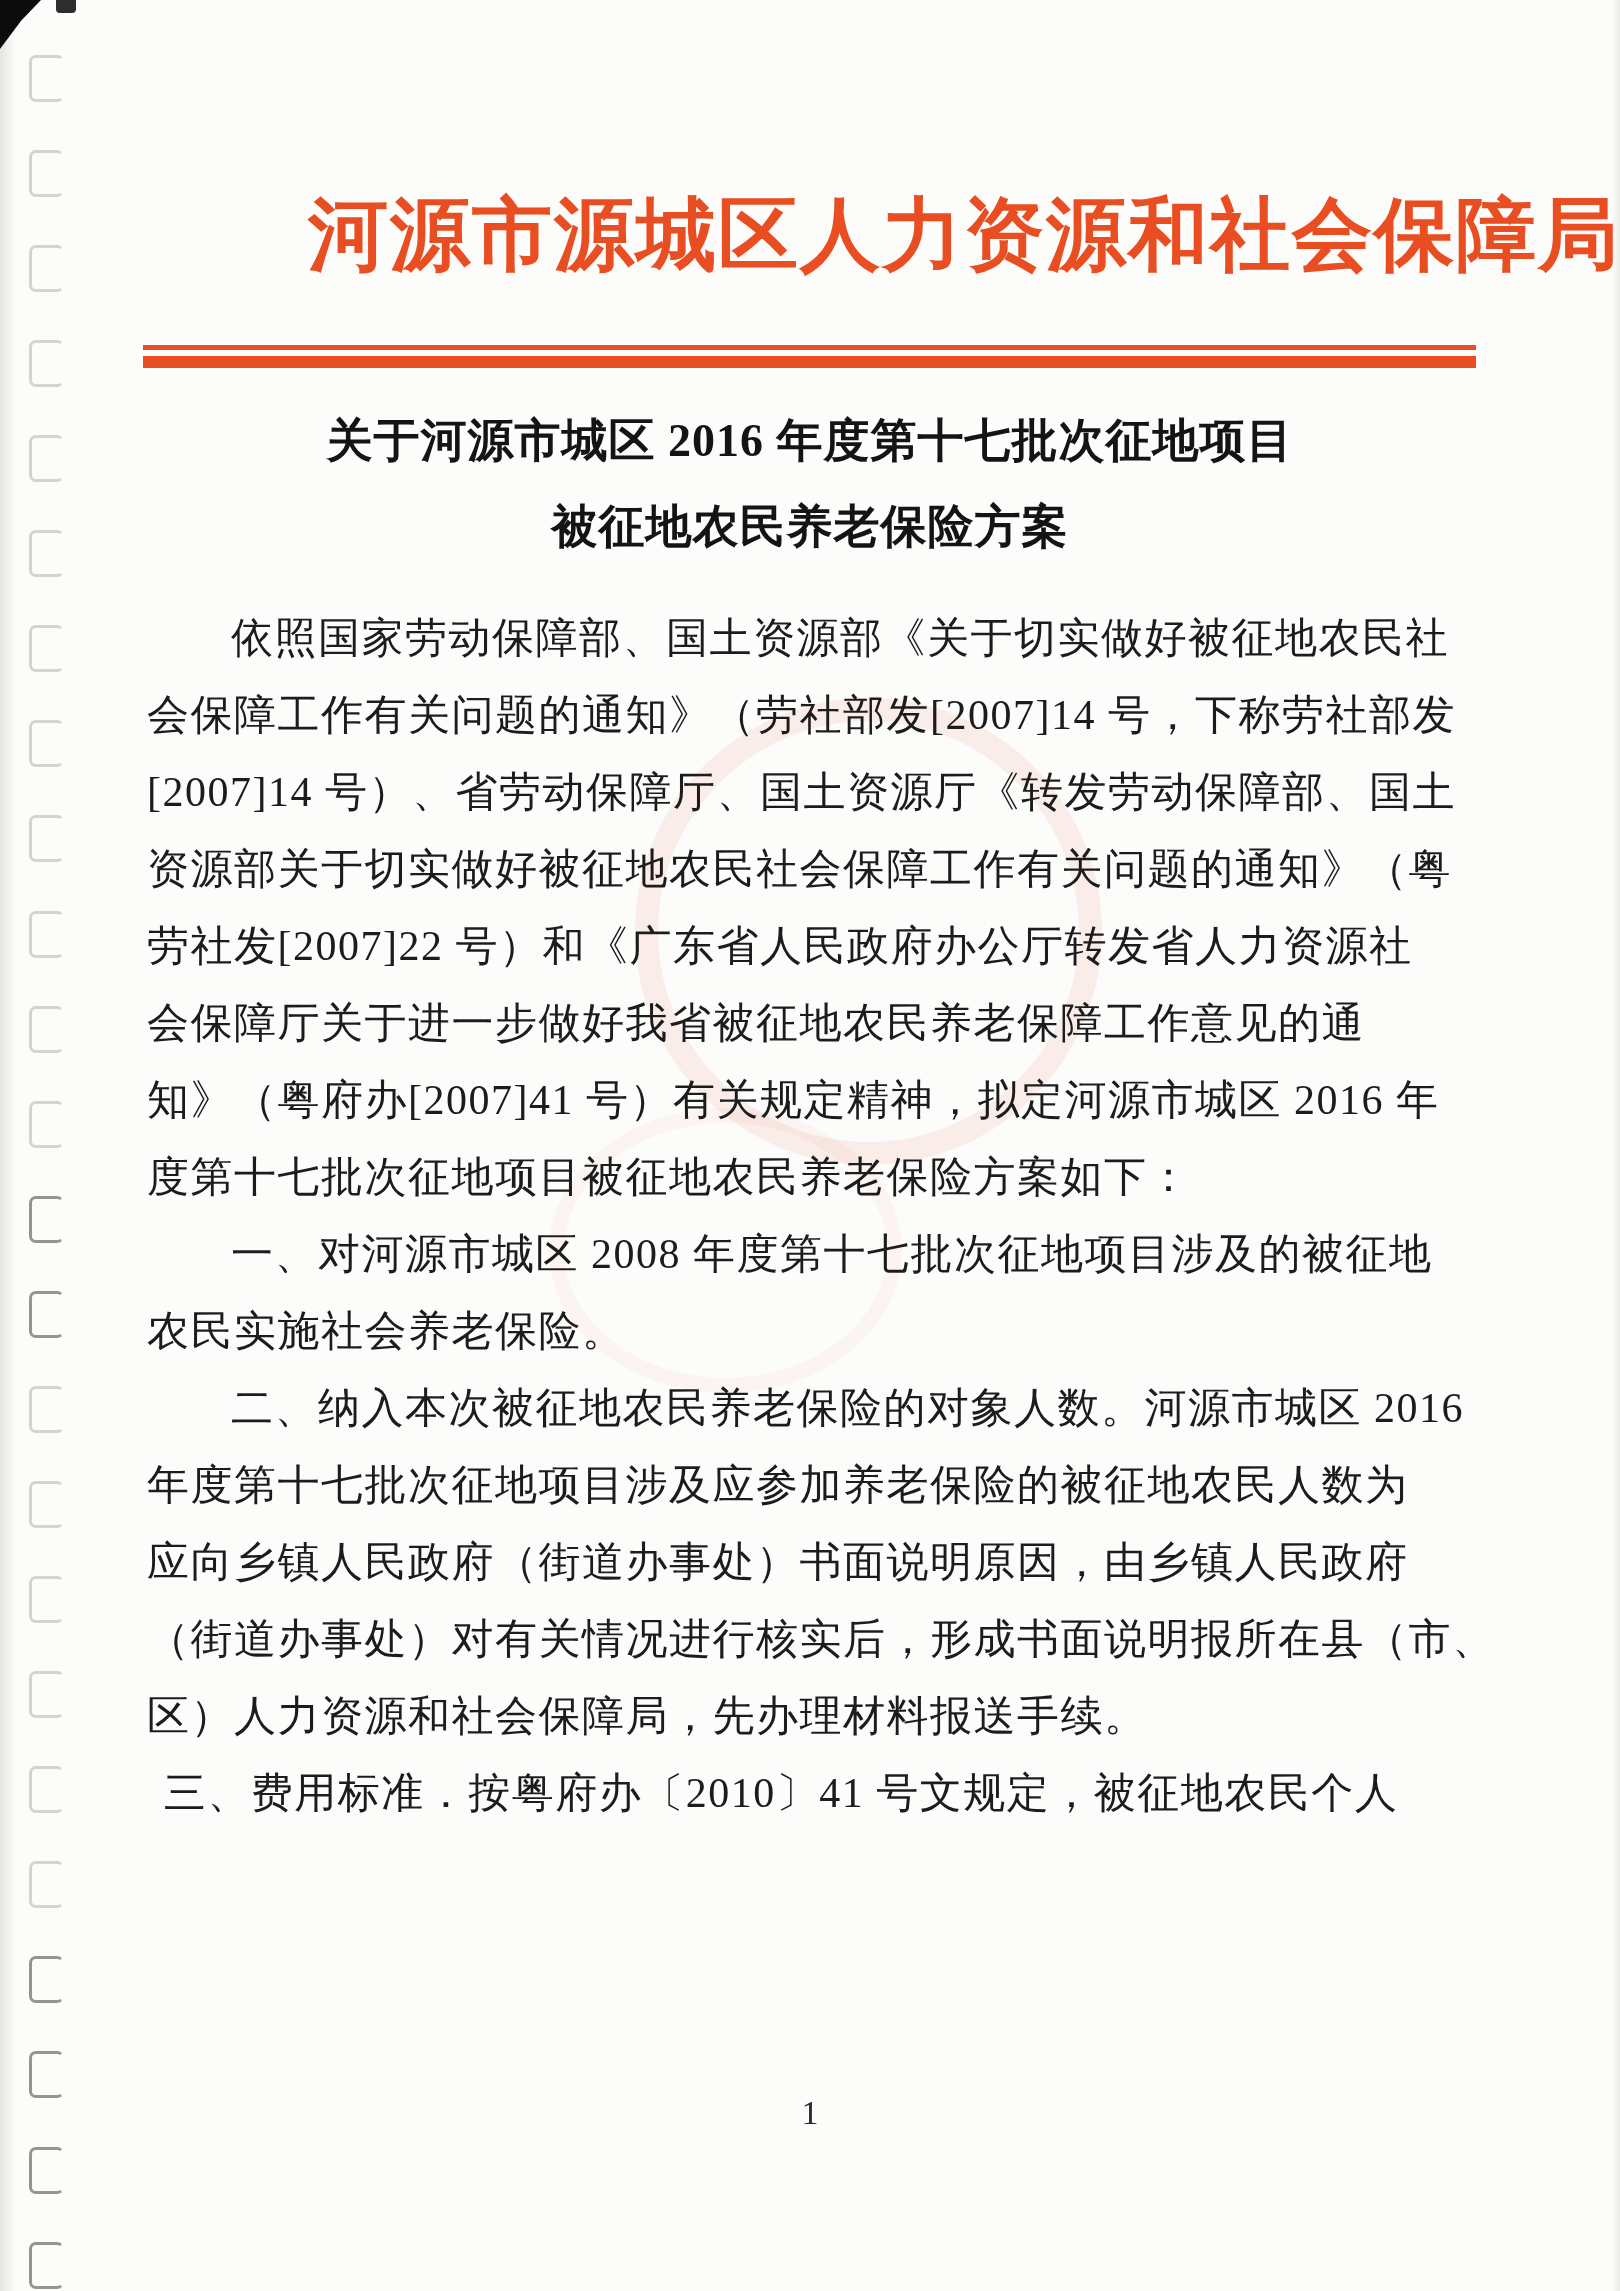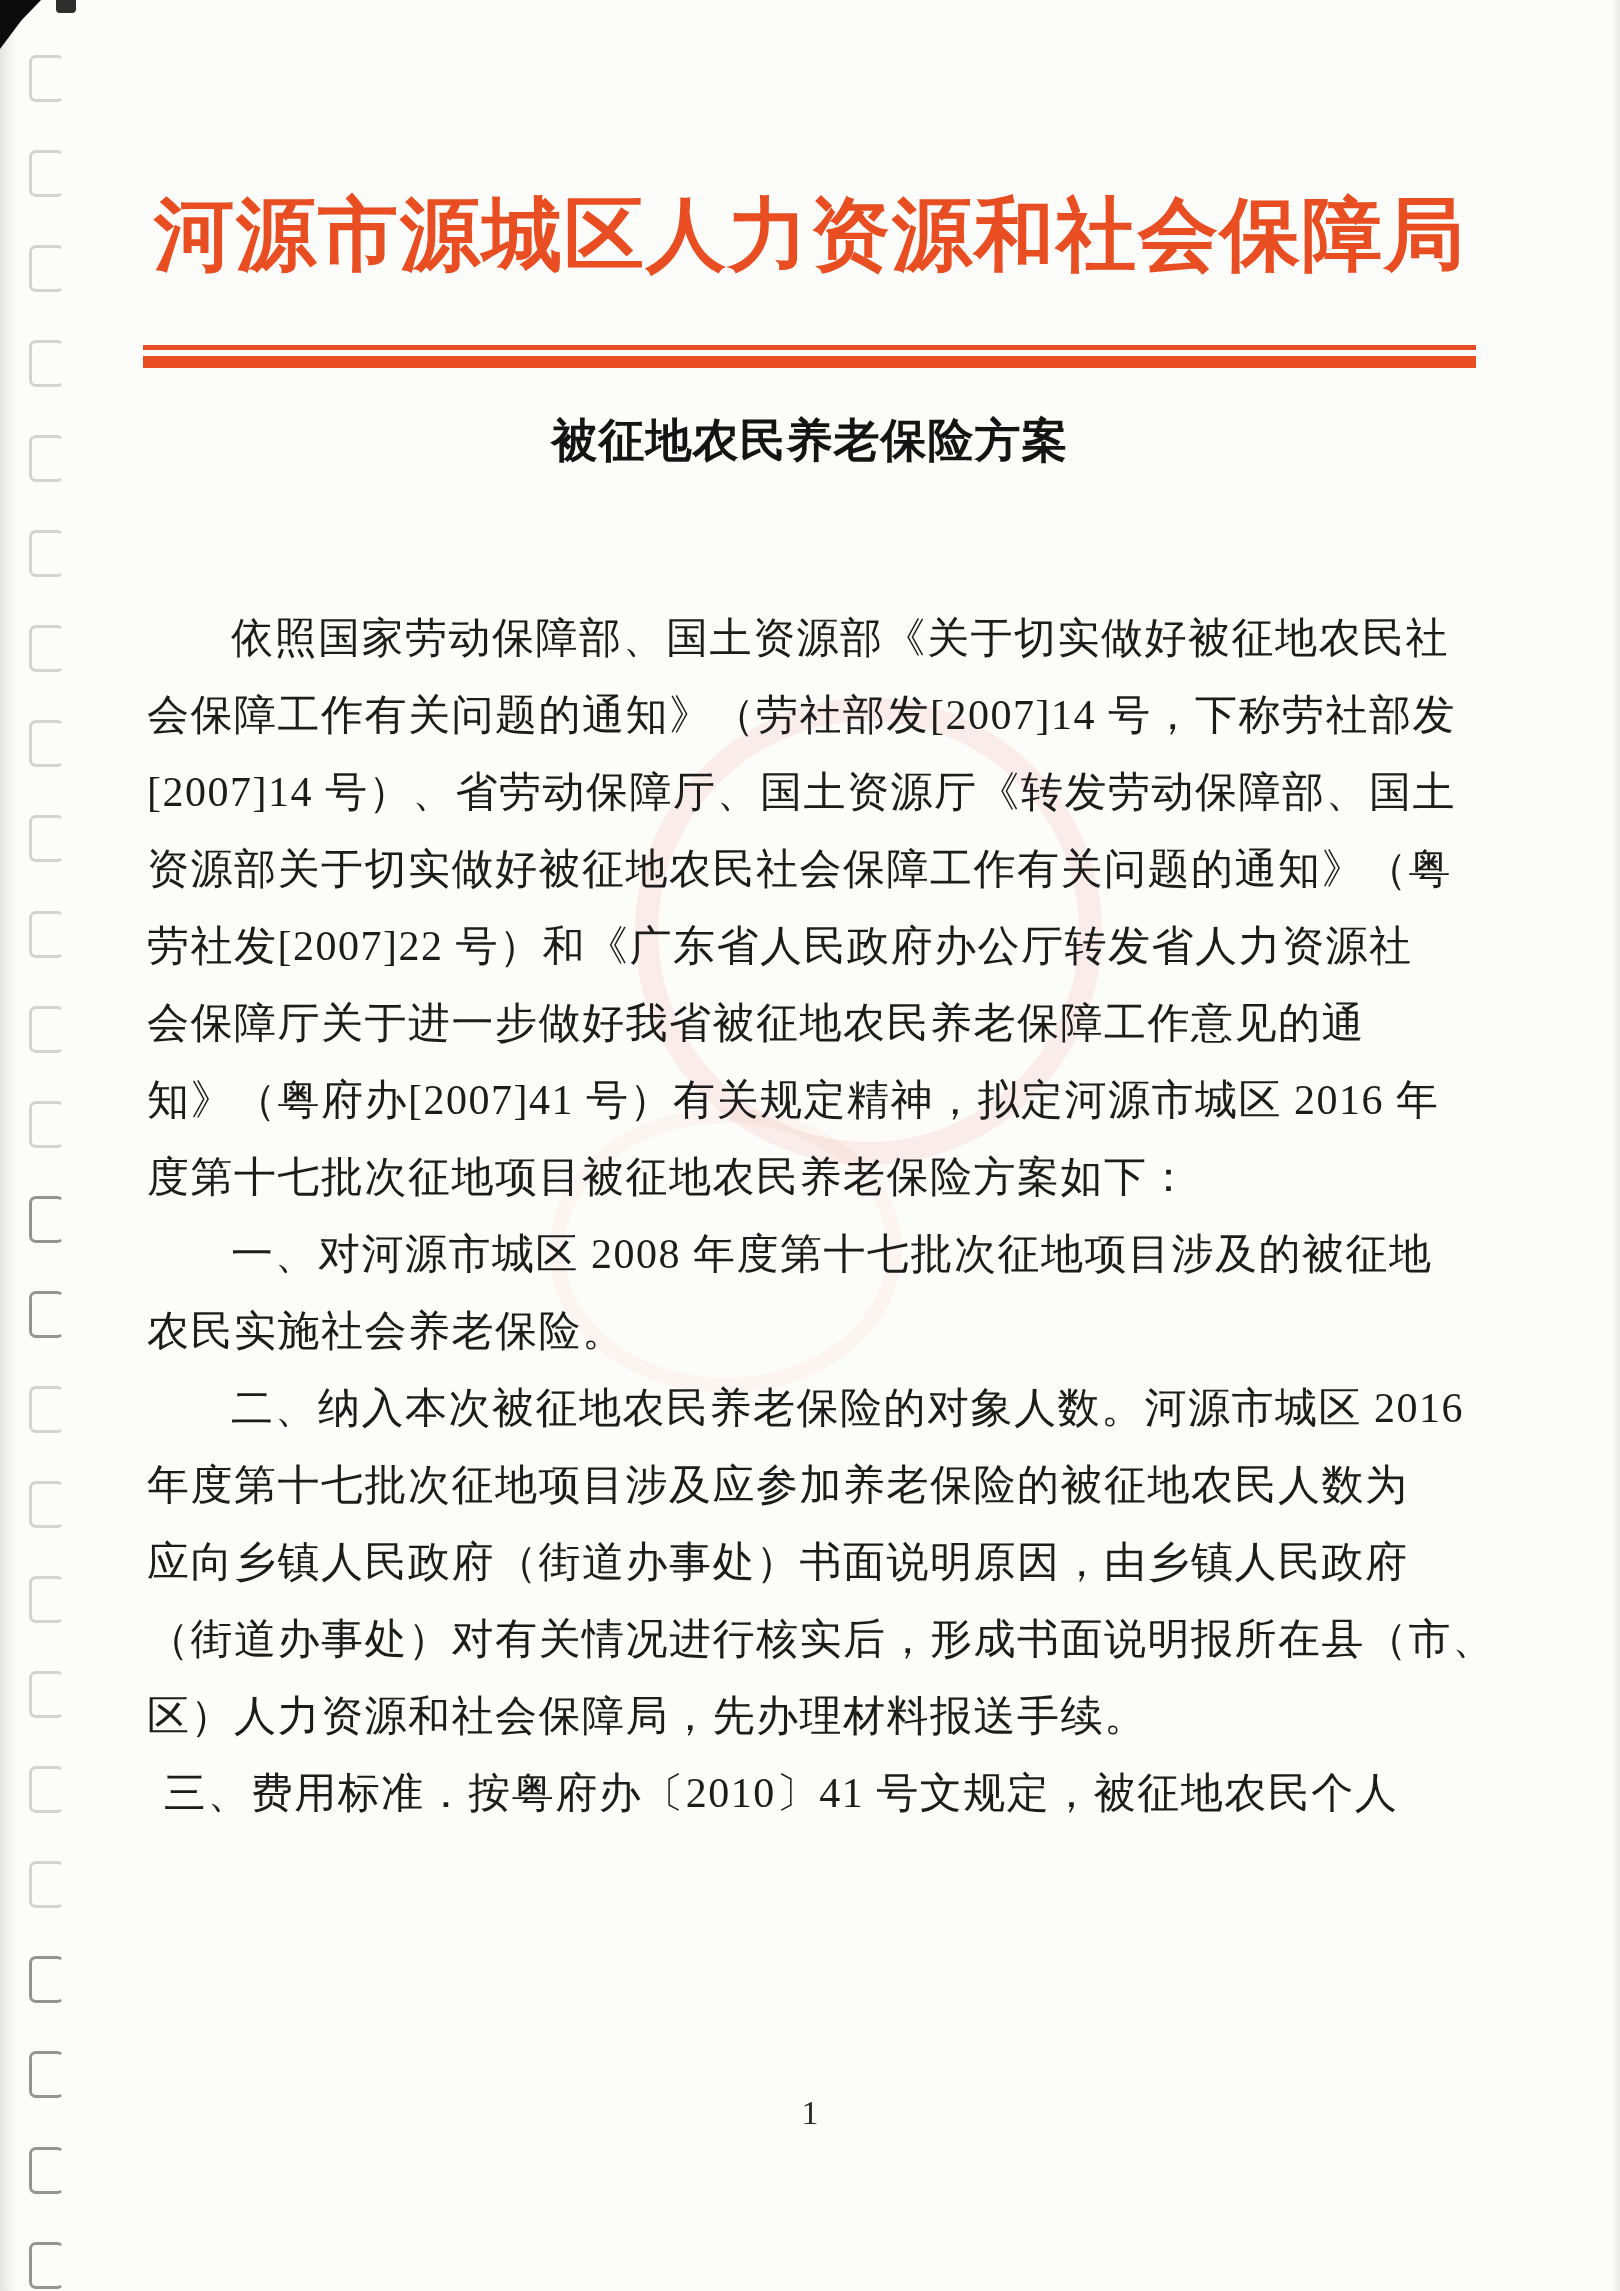--- a/index.html
+++ b/index.html
@@ -29,21 +29,21 @@
     background:#2e2e2e; border-radius:0 0 3.9px 3.9px;
   }
   .hole {
     position:absolute; left:29px; width:29px; height:41px;
     border:3.9px solid #c6c6c3; border-right-color:transparent;
     border-radius:6.9px; opacity:.75;
   }
   .hole.dark { border-color:#8f8f8c; border-right-color:transparent; opacity:.95; }
   .header-title {
     position:absolute; top:182px; left:0; width:100%;
-    text-align:center;
+    text-align:right;
     font-size:80px; font-weight:700;
     letter-spacing:2px;
     color:var(--accent,#e94e22);
     white-space:nowrap;
   }
   .rule { position:absolute; left:143px; top:345px; width:1333px; }
   .rule-thin  { height:4.9px;  background:var(--accent,#e94e22); }
   .rule-thick { height:12.7px; background:var(--accent,#e94e22); margin-top:5.9px; }
   .doc-title {
     position:absolute; top:398px; left:0; width:100%;
@@ -111,20 +111,21 @@
     </div>
 
   <div class="header-title">河源市源城区人力资源和社会保障局</div>
 
   <div class="rule">
     <div class="rule-thin"></div>
     <div class="rule-thick"></div>
   </div>
 
   <div class="doc-title">
+    <div>关于河源市城区 2016 年度第十七批次征地项目</div>
     <div>被征地农民养老保险方案</div>
   </div>
 
   <div class="seal-bleed"></div>
   <div class="seal-bleed2"></div>
 
   <div class="body-text">
       <div class="body-line" style="text-indent: 2em;">依照国家劳动保障部、国土资源部《关于切实做好被征地农民社</div>
       <div class="body-line">会保障工作有关问题的通知》（劳社部发[2007]14 号，下称劳社部发</div>
       <div class="body-line">[2007]14 号）、省劳动保障厅、国土资源厅《转发劳动保障部、国土</div>

